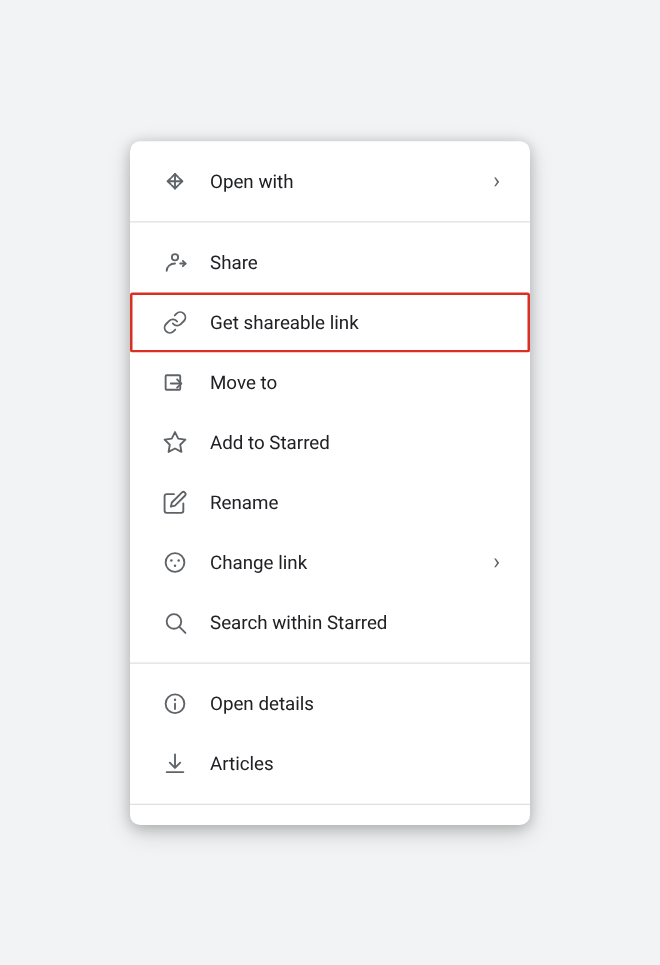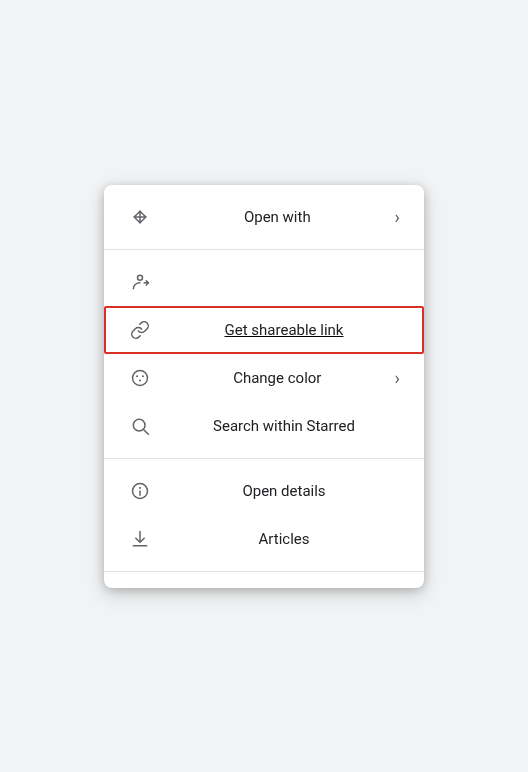--- a/index.html
+++ b/index.html
@@ -14,38 +14,36 @@
       font-family: 'Roboto', Arial, sans-serif;
     }
 
     .context-menu {
       background: #fff;
       border-radius: 8px;
       box-shadow: 0 2px 10px rgba(0,0,0,0.2), 0 6px 20px rgba(0,0,0,0.15);
       width: 320px;
       padding: 8px 0;
       overflow: hidden;
-      text-align: center;
     }
 
     .menu-item {
       display: flex;
       align-items: center;
       padding: 10px 24px;
       cursor: pointer;
       min-height: 48px;
       position: relative;
       background: #fff;
     }
 
     .menu-item.highlighted {
       outline: 2px solid #d93025;
       outline-offset: -2px;
       border-radius: 2px;
-      text-decoration: underline;
     }
 
     .menu-icon {
       width: 24px;
       height: 24px;
       margin-right: 16px;
       display: flex;
       align-items: center;
       justify-content: center;
       flex-shrink: 0;
@@ -108,46 +106,74 @@
   <div class="menu-item">
     <span class="menu-icon">
       <svg viewBox="0 0 24 24">
         <circle cx="12" cy="7" r="3" stroke="#5f6368" stroke-width="1.8"></circle>
         <path d="M4 20c0-4 3.6-7 8-7" stroke="#5f6368" stroke-width="1.8"></path>
         <line x1="17" y1="13" x2="22" y2="13" stroke="#5f6368" stroke-width="1.8"></line>
         <line x1="19.5" y1="10.5" x2="22" y2="13" stroke="#5f6368" stroke-width="1.8"></line>
         <line x1="19.5" y1="15.5" x2="22" y2="13" stroke="#5f6368" stroke-width="1.8"></line>
       </svg>
     </span>
+    <span class="menu-label">Share</span>
   </div>
 
   <div class="menu-item highlighted">
     <span class="menu-icon">
       <svg viewBox="0 0 24 24">
         <path d="M10 13a5 5 0 0 0 7.54.54l3-3a5 5 0 0 0-7.07-7.07l-1.72 1.71" stroke="#5f6368" stroke-width="1.8"></path>
         <path d="M14 11a5 5 0 0 0-7.54-.54l-3 3a5 5 0 0 0 7.07 7.07l1.71-1.71" stroke="#5f6368" stroke-width="1.8"></path>
       </svg>
     </span>
     <span class="menu-label">Get shareable link</span>
   </div>
 
 
-
-
+  <div class="menu-item">
+    <span class="menu-icon">
+      <svg viewBox="0 0 24 24">
+        <rect x="3" y="5" width="14" height="14" rx="1" ry="1" stroke="#5f6368" stroke-width="1.8"></rect>
+        <polyline points="14,9 18,13 14,17" stroke="#5f6368" stroke-width="1.8"></polyline>
+        <line x1="8" y1="13" x2="18" y2="13" stroke="#5f6368" stroke-width="1.8"></line>
+      </svg>
+    </span>
+    <span class="menu-label">Move to</span>
+  </div>
+
+  <div class="menu-item">
+    <span class="menu-icon">
+      <svg viewBox="0 0 24 24">
+        <polygon points="12,2 15.09,8.26 22,9.27 17,14.14 18.18,21.02 12,17.77 5.82,21.02 7,14.14 2,9.27 8.91,8.26" stroke="#5f6368" stroke-width="1.8"></polygon>
+      </svg>
+    </span>
+    <span class="menu-label">Add to Starred</span>
+  </div>
+
+  <div class="menu-item">
+    <span class="menu-icon">
+      <svg viewBox="0 0 24 24">
+        <path d="M11 4H4a2 2 0 0 0-2 2v14a2 2 0 0 0 2 2h14a2 2 0 0 0 2-2v-7" stroke="#5f6368" stroke-width="1.8"></path>
+        <path d="M18.5 2.5a2.121 2.121 0 0 1 3 3L12 15l-4 1 1-4 9.5-9.5z" stroke="#5f6368" stroke-width="1.8"></path>
+      </svg>
+    </span>
+    <span class="menu-label">Rename</span>
+  </div>
 
   <div class="menu-item">
     <span class="menu-icon">
       <svg viewBox="0 0 24 24">
         <circle cx="12" cy="12" r="9" stroke="#5f6368" stroke-width="1.8"></circle>
         <circle cx="8.5" cy="10" r="1.2" fill="#5f6368" stroke="none"></circle>
         <circle cx="15.5" cy="10" r="1.2" fill="#5f6368" stroke="none"></circle>
         <circle cx="12" cy="15" r="1.2" fill="#5f6368" stroke="none"></circle>
       </svg>
     </span>
-    <span class="menu-label">Change color</span>
+    <span class="menu-label">Change link</span>
     <span class="menu-arrow">›</span>
   </div>
 
   <div class="menu-item">
     <span class="menu-icon">
       <svg viewBox="0 0 24 24">
         <circle cx="11" cy="11" r="7" stroke="#5f6368" stroke-width="1.8"></circle>
         <line x1="16.5" y1="16.5" x2="22" y2="22" stroke="#5f6368" stroke-width="1.8"></line>
       </svg>
     </span>

